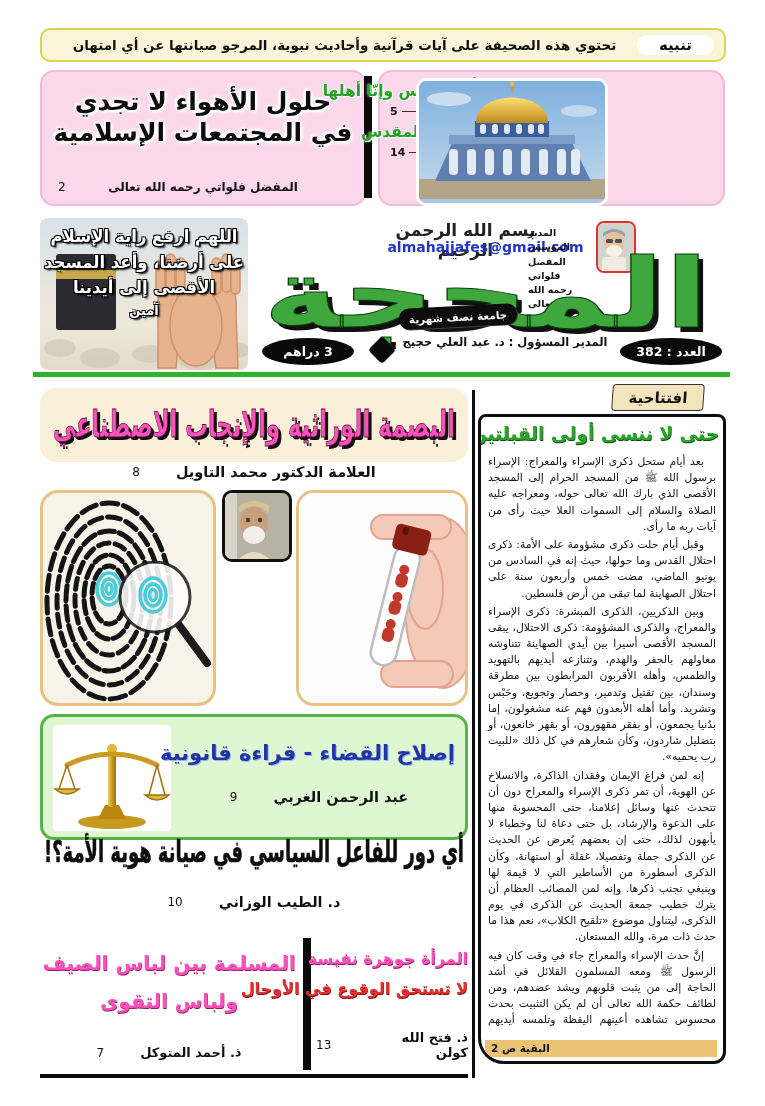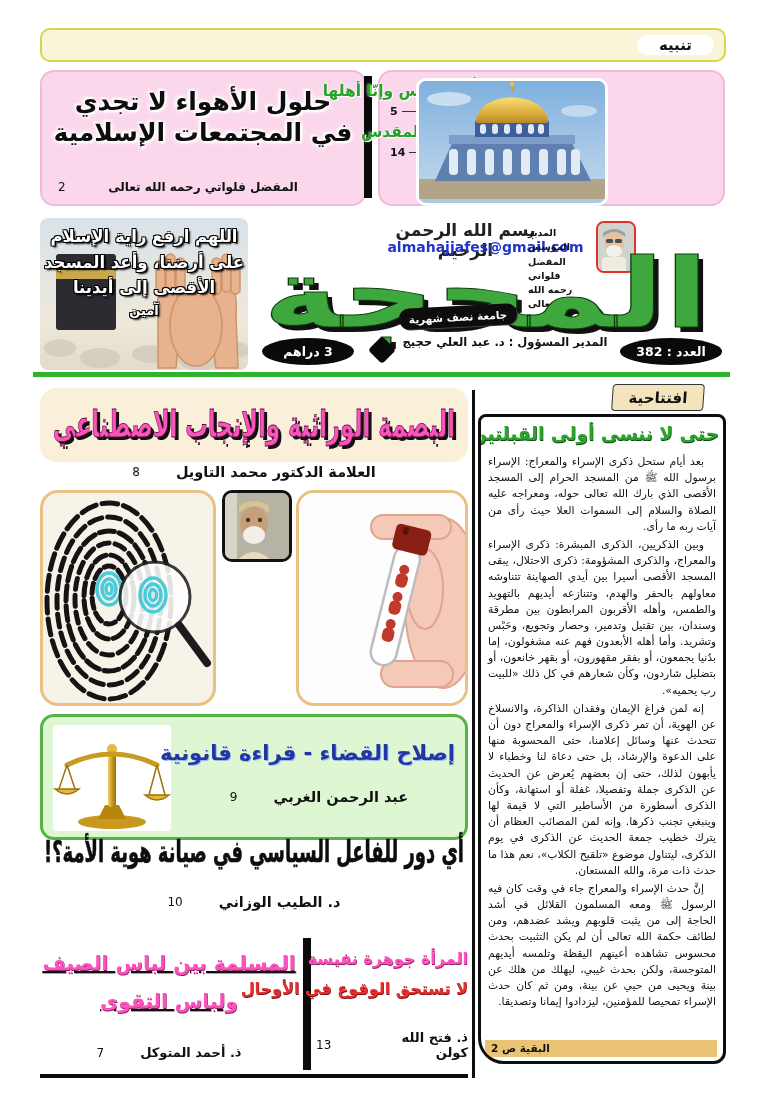--- a/index.html
+++ b/index.html
@@ -70,21 +70,21 @@
 
   .law-box{left:40px;top:714px;width:428px;height:126px;background:#def6d2;border:3px solid #54b546;border-radius:14px;}
   .scales-card{position:absolute;right:auto;left:10px;top:8px;width:118px;height:106px;background:#fff;border-radius:4px;overflow:hidden;}
   .law-title{position:absolute;right:10px;left:140px;top:24px;text-align:center;color:#2135a5;font-weight:bold;font-size:21px;
              text-shadow:1px 1px 0 #9db6e8;white-space:nowrap;}
   .law-author{position:absolute;right:10px;left:140px;top:72px;}
 
   .h3-wrap{left:40px;top:828px;width:428px;height:46px;}
   .author3{left:40px;top:894px;width:428px;}
 
-  .bottom-left{left:40px;top:938px;width:258px;height:136px;padding-top:6px;text-decoration:underline;}
+  .bottom-left{left:40px;top:938px;width:258px;height:136px;padding-top:6px;}
   .bottom-right{left:316px;top:938px;width:152px;height:136px;padding-top:6px;}
   .vbar2{left:303px;top:938px;width:8px;height:132px;background:#0a0a0a;}
   .bottom-line{left:40px;top:1074px;width:428px;height:4px;background:#0a0a0a;}
   .pink-line{font-weight:bold;text-align:center;color:#fb52bb;white-space:nowrap;
              text-shadow:0.5px 0.5px 0 #8d1d66;line-height:1.9;}
   .red-line{color:#e32f2f;text-shadow:0.5px 0.5px 0 #7a1010;}
   .bl-size{font-size:20px;}
   .br-size{font-size:16px;}
   .bottom-byline{position:absolute;bottom:14px;right:0;left:0;}
   .bottom-byline .author{font-size:13px;}
@@ -100,20 +100,21 @@
   .edit-body{padding:0 7px;height:574px;overflow:hidden;font-size:10.8px;line-height:1.5;text-align:justify;margin-top:10px;}
   .edit-body p{margin:0 0 2px;text-indent:12px;}
   .edit-footer{position:absolute;bottom:4px;left:4px;right:6px;height:17px;background:#eac474;
                font-size:10.5px;font-weight:bold;line-height:17px;padding:0 6px;text-align:left;}
 </style>
 </head>
 <body>
 
 <div class="abs notice">
   <span class="notice-pill">تنبيه</span>
+  <span class="notice-text">تحتوي هذه الصحيفة على آيات قرآنية وأحاديث نبوية، المرجو صيانتها عن أي امتهان</span>
 </div>
 
 <div class="abs pinkbox tl-box">
   <div class="glow">حلول الأهواء لا تجدي</div>
   <div class="glow">في المجتمعات الإسلامية</div>
   <div class="tl-author">المفضل فلواتي رحمه الله تعالى</div>
   <div class="tl-page">2</div>
 </div>
 <div class="abs vbar1"></div>
 
@@ -385,18 +386,19 @@
     <span class="pg">13</span>
   </div>
 </div>
 <div class="abs bottom-line"></div>
 
 <div class="abs edit-label">افتتاحية</div>
 <div class="abs edit-box">
   <div class="edit-title">حتى لا ننسى أولى القبلتين</div>
   <div class="edit-body">
     <p>بعد أيام ستحل ذكرى الإسراء والمعراج: الإسراء برسول الله ﷺ من المسجد الحرام إلى المسجد الأقصى الذي بارك الله تعالى حوله، ومعراجه عليه الصلاة والسلام إلى السموات العلا حيث رأى من آيات ربه ما رأى.</p>
+    <p>وقبل أيام حلت ذكرى مشؤومة على الأمة: ذكرى احتلال القدس وما حولها، حيث إنه في السادس من يونيو الماضي، مضت خمس وأربعون سنة على احتلال الصهاينة لما تبقى من أرض فلسطين.</p>
     <p>وبين الذكريين، الذكرى المبشرة: ذكرى الإسراء والمعراج، والذكرى المشؤومة: ذكرى الاحتلال، يبقى المسجد الأقصى أسيرا بين أيدي الصهاينة تتناوشه معاولهم بالحفر والهدم، وتتنازعه أيديهم بالتهويد والطمس، وأهله الأقربون المرابطون بين مطرقة وسندان، بين تقتيل وتدمير، وحصار وتجويع، وحَبْس وتشريد. وأما أهله الأبعدون فهم عنه مشغولون، إما بدُنيا يجمعون، أو بفقر مقهورون، أو بقهر خانعون، أو بتضليل شاردون، وكأن شعارهم في كل ذلك «للبيت رب يحميه».</p>
     <p>إنه لمن فراغ الإيمان وفقدان الذاكرة، والانسلاخ عن الهوية، أن تمر ذكرى الإسراء والمعراج دون أن تتحدث عنها وسائل إعلامنا، حتى المحسوبة منها على الدعوة والإرشاد، بل حتى دعاة لنا وخطباء لا يأبهون لذلك، حتى إن بعضهم يُعرض عن الحديث عن الذكرى جملة وتفصيلا، غفلة أو استهانة، وكأن الذكرى أسطورة من الأساطير التي لا قيمة لها وينبغي تجنب ذكرها. وإنه لمن المصائب العظام أن يترك خطيب جمعة الحديث عن الذكرى في يوم الذكرى، ليتناول موضوع «تلقيح الكلاب»، نعم هذا ما حدث ذات مرة، والله المستعان.</p>
     <p>إنَّ حدث الإسراء والمعراج جاء في وقت كان فيه الرسول ﷺ ومعه المسلمون القلائل في أشد الحاجة إلى من يثبت قلوبهم ويشد عضدهم، ومن لطائف حكمة الله تعالى أن لم يكن التثبيت بحدث محسوس تشاهده أعينهم اليقظة وتلمسه أيديهم المتوجسة، ولكن بحدث غيبي، ليهلك من هلك عن بينة ويحيى من حيي عن بينة، ومن ثم كان حدث الإسراء تمحيصا للمؤمنين، ليزدادوا إيمانا وتصديقا.</p>
   </div>
   <div class="edit-footer">البقية ص 2</div>
 </div>
 
 </body></html>

